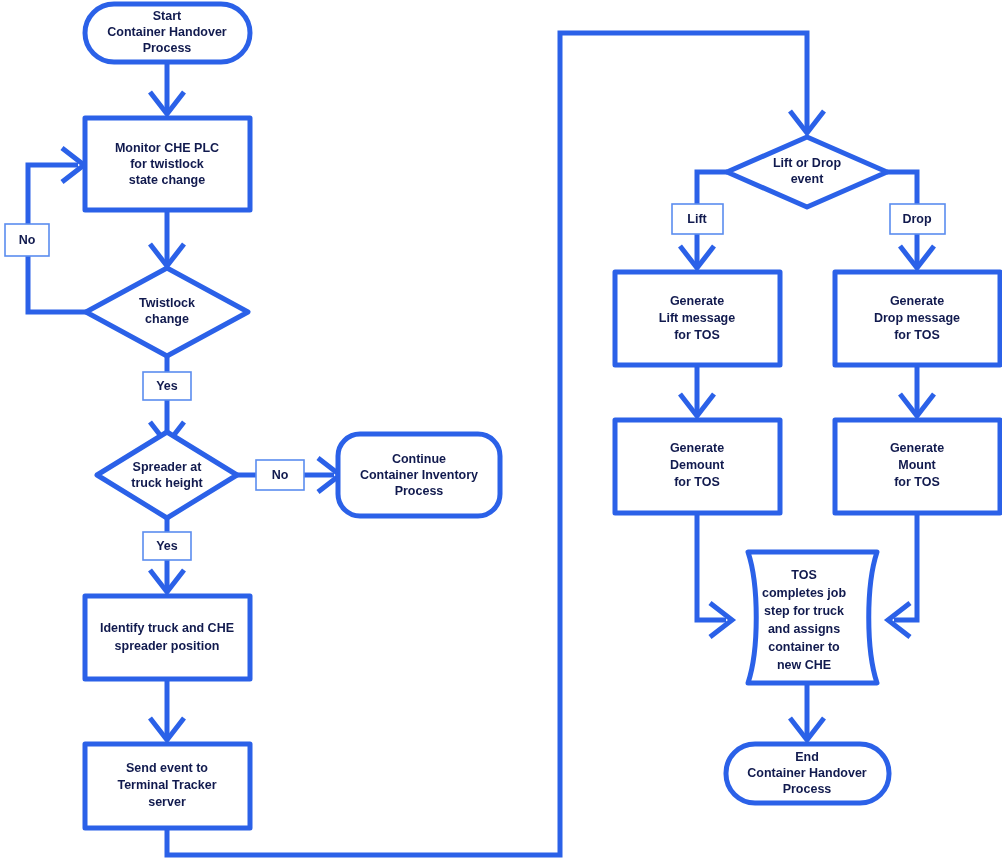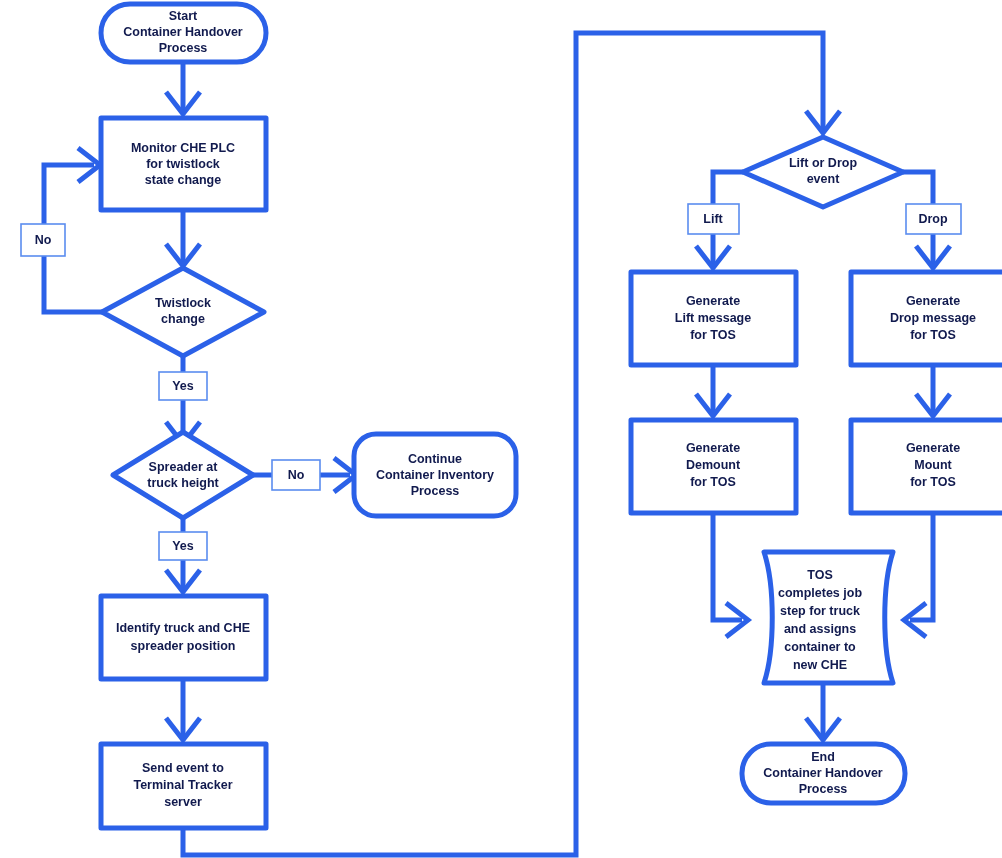--- a/index.html
+++ b/index.html
@@ -11,21 +11,20 @@
   body {
     width: 1002px;
     height: 858px;
     font-family: "Liberation Sans", "DejaVu Sans", sans-serif;
     overflow: hidden;
   }
   #flow-root {
     position: relative;
     width: 896px;
     height: 858px;
-    margin-left: 16px;
   }
   svg#flow-svg {
     display: block;
     width: 1002px;
     height: 858px;
   }
   .node-shape {
     fill: #ffffff;
     stroke: #2b61e8;
     stroke-width: 5;

